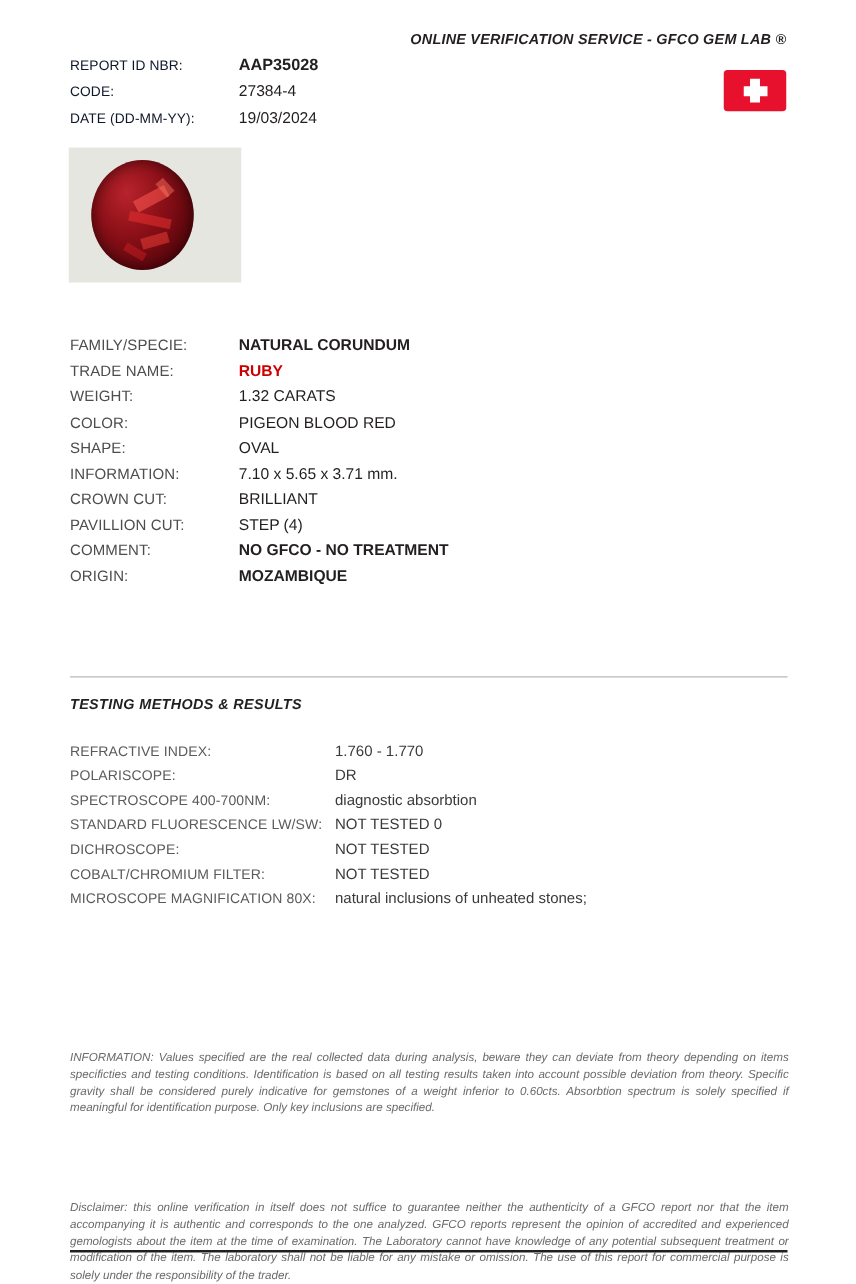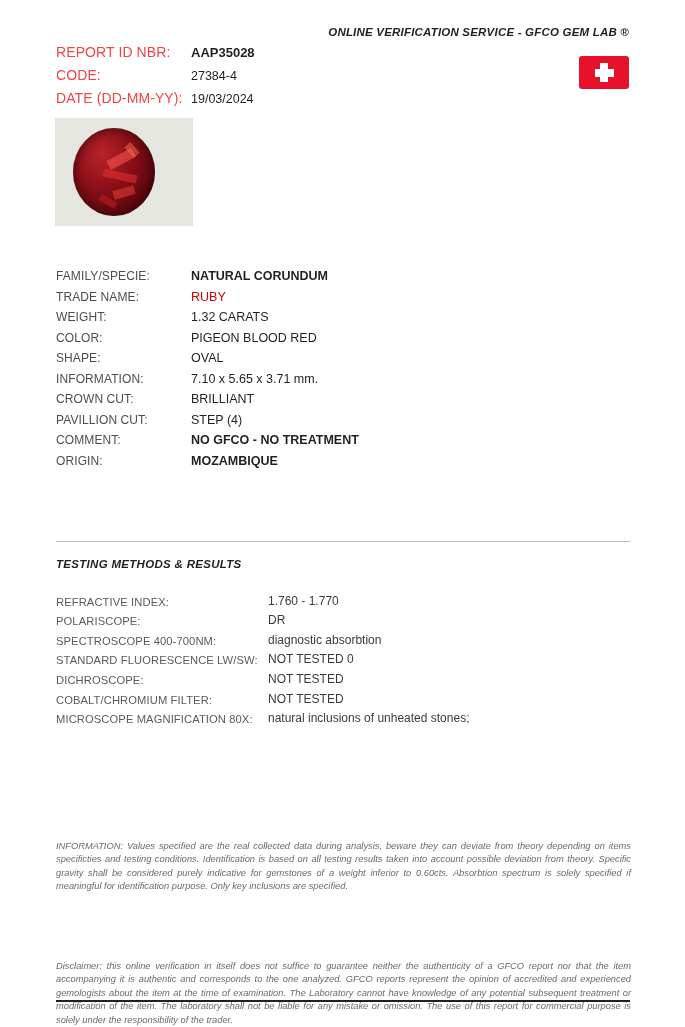--- a/index.html
+++ b/index.html
@@ -68,22 +68,22 @@
     left: 56px;
     width: 330px;
   }
   .report-info .row {
     display: flex;
     align-items: baseline;
     margin-bottom: 7px;
   }
   .report-info .lbl {
     width: 135px;
-    font-size: 14px;
-    color: #ef4444;
+    font-size: 11px;
+    color: #0f172a;
     letter-spacing: 0.1px;
   }
   .report-info .val {
     font-size: 12.5px;
     color: #231f20;
   }
   .report-info .val.bold {
     font-weight: bold;
     font-size: 13px;
   }
@@ -160,21 +160,21 @@
   }
   .ident .val {
     font-size: 12.5px;
     color: #231f20;
   }
   .ident .val.bold {
     font-weight: bold;
     font-size: 12.5px;
   }
   .ident .val.ruby {
-    font-weight: normal;
+    font-weight: bold;
     color: #cc0000;
     font-size: 12.5px;
   }
 
   
   .divider {
     position: absolute;
     left: 56px;
     width: 574px;
     border-top: 1px solid #b9b9b9;

